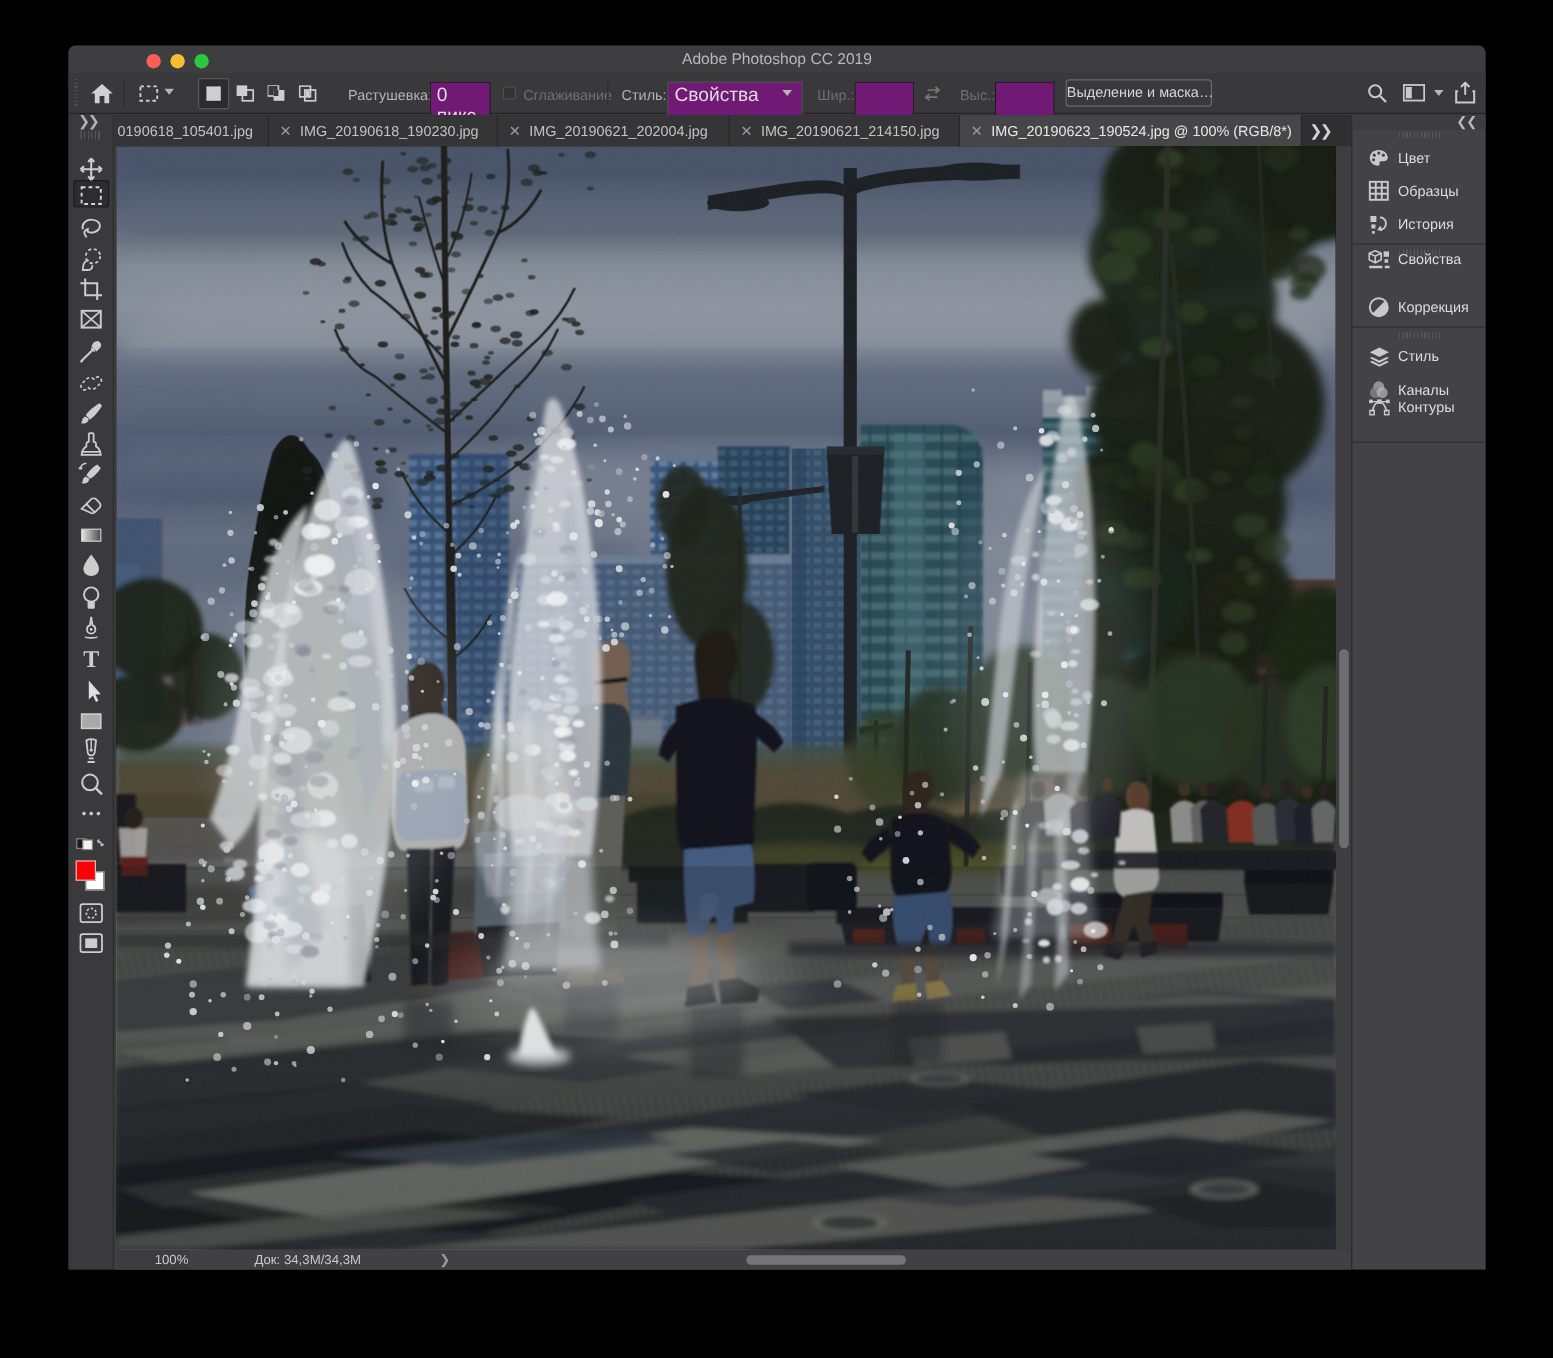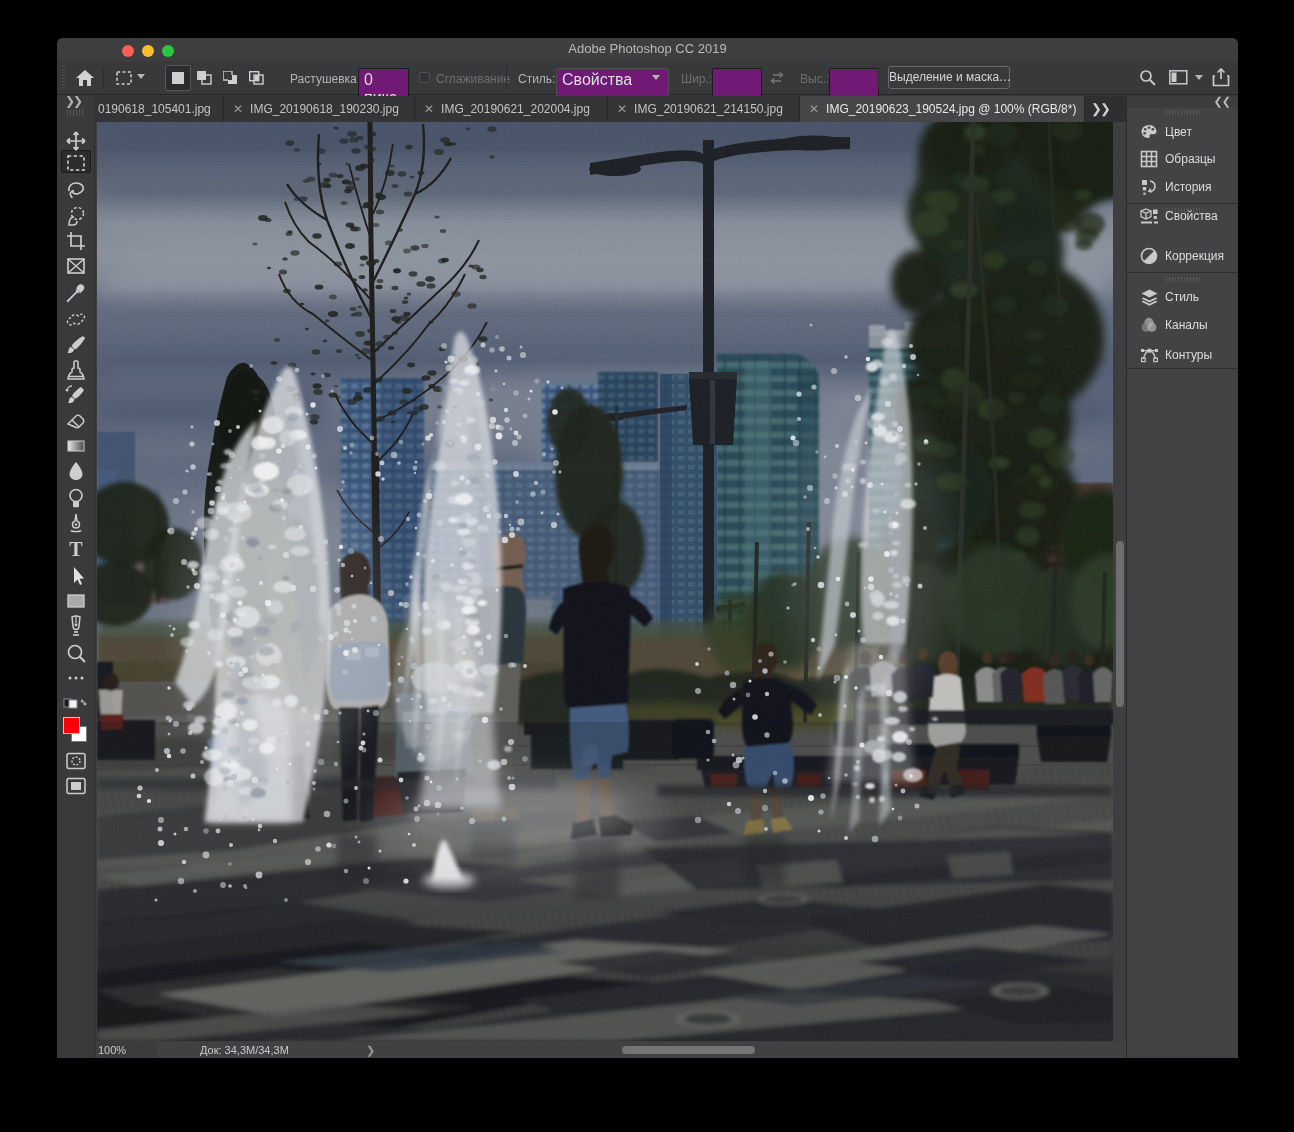--- a/index.html
+++ b/index.html
@@ -1698,22 +1698,22 @@
 <ellipse cx="420" cy="690" rx="110" ry="30" fill="#c6c9cc" opacity="0.22" filter="url(#b8)"></ellipse>
 <filter id="grain" x="0" y="0" width="100%" height="100%">
               <feTurbulence type="fractalNoise" baseFrequency="0.75" numOctaves="2"></feTurbulence>
               <feColorMatrix type="matrix" values="0 0 0 0 0.55  0 0 0 0 0.56  0 0 0 0 0.58  0 0 0 0.9 0"></feColorMatrix>
             </filter>
 <rect x="0" y="0" width="1016" height="919" opacity="0.07" filter="url(#grain)"></rect>
 </svg></div>
       <div id="vscroll" style="right:2px;top:419px;height:166px"></div>
     </div>
     <div id="statusbar">
-      <div style="position:absolute;left:2px;top:0;width:59px;height:16px;background:#3c3c3e;text-align:left;line-height:16px">100%</div>
-      <div style="position:absolute;left:104px;top:0;line-height:16px">Док: 34,3M/34,3M</div>
+      <div style="position:absolute;left:2px;top:0;width:59px;height:16px;background:#3c3c3e;text-align:right;line-height:16px">100%</div>
+      <div style="position:absolute;left:116px;top:0;line-height:16px">Док: 34,3M/34,3M</div>
       <div style="position:absolute;left:270px;top:0;line-height:16px;color:#9a9a9a">❯</div>
       <div id="hscroll" style="left:526px;top:4px;width:133px"></div>
     </div>
   </div>
   <div id="panel">
     <div style="position:absolute;left:0;top:0;width:100%;height:12px;background:#3d3d3f">
         <span class="chev" style="position:absolute;right:8px;top:-1px">❮❮</span>
       </div>
     <div class="pdots" style="top:14px"></div>
     <div class="pitem" style="top:22px">
@@ -1772,21 +1772,21 @@
         <span class="txt">Стиль</span>
       </div>
     <div class="pitem" style="top:215px">
         <svg width="18" height="18" viewBox="0 0 18 18">
           <circle cx="9" cy="6.4" r="4.6" fill="#9b9b9b" opacity="0.9"></circle>
           <circle cx="6.2" cy="11.2" r="4.6" fill="#848484" opacity="0.8"></circle>
           <circle cx="11.8" cy="11.2" r="4.6" fill="#b5b5b5" opacity="0.7"></circle>
         </svg>
         <span class="txt">Каналы</span>
       </div>
-    <div class="pitem" style="top:245px">
+    <div class="pitem" style="top:229px">
         <svg width="19" height="18" viewBox="0 0 19 18">
           <path d="M3.5 13 C4.5 7 8 4.5 9.5 4.5 C11 4.5 14.5 7 15.5 13" stroke="#c9c9c9" stroke-width="1.4" fill="none"></path>
           <path d="M1 4.7 H8 M11 4.7 H18" stroke="#c9c9c9" stroke-width="1.2"></path>
           <rect x="7.6" y="2.8" width="3.8" height="3.8" fill="#c9c9c9"></rect>
           <rect x="1" y="3" width="3" height="3" fill="#c9c9c9"></rect>
           <rect x="15" y="3" width="3" height="3" fill="#c9c9c9"></rect>
           <rect x="1.6" y="12" width="3.6" height="3.6" fill="none" stroke="#c9c9c9" stroke-width="1.2"></rect>
           <rect x="13.8" y="12" width="3.6" height="3.6" fill="none" stroke="#c9c9c9" stroke-width="1.2"></rect>
         </svg>
         <span class="txt">Контуры</span>

